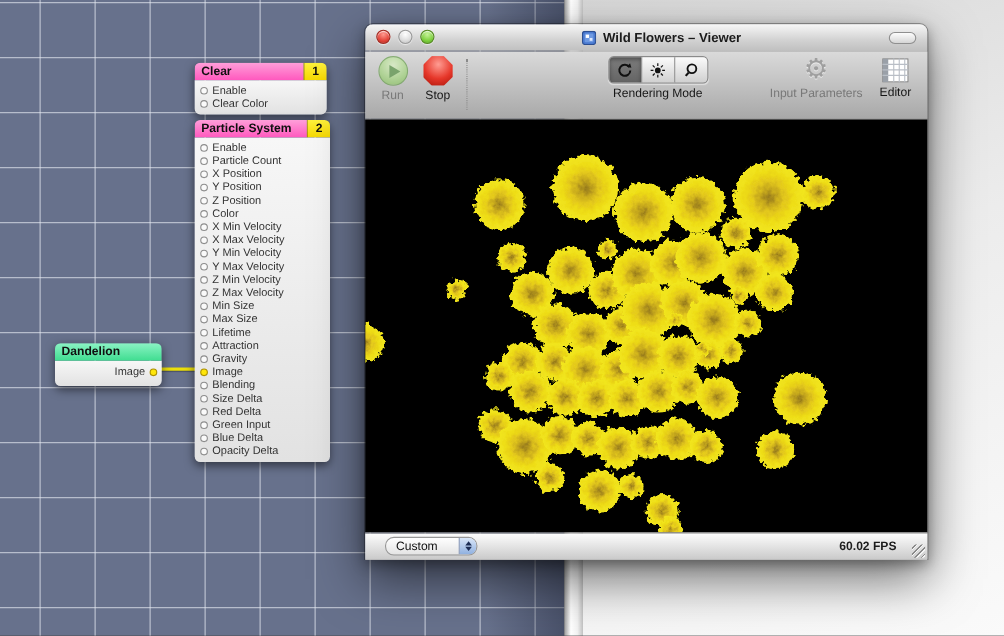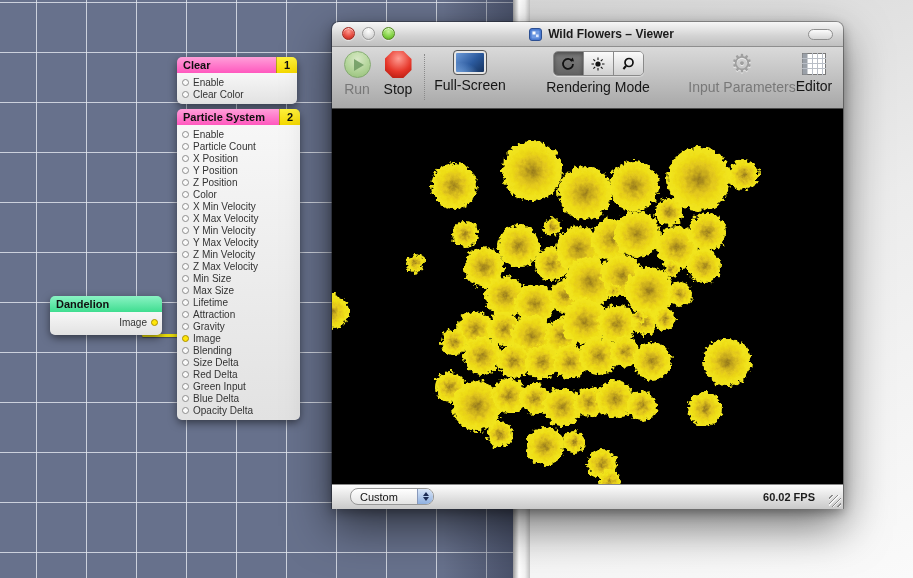--- a/index.html
+++ b/index.html
@@ -28,21 +28,21 @@
   .hdr-green{background:linear-gradient(#8bf3c4,#3fdd90);}
   .hdr-badge{width:20px;display:flex;align-items:center;justify-content:center;
     background:linear-gradient(#fff23d,#f5d800);border-left:1px solid rgba(0,0,0,.28);font-weight:700;}
   .node-body{background:linear-gradient(#f7f7f7,#e2e2e2);border-radius:0 0 5px 5px;padding:3px 0 4px;}
   .port-row{display:flex;align-items:center;height:12px;padding-left:5px;font-size:10px;color:#333;}
   .port-dot{width:7px;height:7px;border-radius:50%;border:1px solid #8d8d8d;background:#fafafa;
     margin-right:4px;box-sizing:border-box;flex:0 0 auto;}
   .port-dot.connected{background:#ffe60a;border-color:#ab8f00;}
   .node-clear{left:177px;top:57px;width:120px;}
   .node-ps{left:177px;top:109px;width:123px;}
-  .node-dandelion{left:50px;top:296px;width:112px;}
+  .node-dandelion{left:50px;top:312px;width:97px;}
   .out-row{display:flex;align-items:center;justify-content:flex-end;height:13px;padding:1px 4px 2px 0;
     font-size:10px;color:#333;}
   .out-row .port-dot{margin:0 0 0 4px;}
   .wire{position:absolute;left:142px;top:334px;width:42px;height:3px;background:#ecdf0a;
     border-radius:2px;z-index:2;box-shadow:0 1px 1px rgba(0,0,0,.35);}
 
   
   .window{position:absolute;left:332px;top:22px;width:511px;height:486px;z-index:10;
     border-radius:7px 7px 0 0;
     box-shadow:0 0 0 1px rgba(0,0,0,.3), 0 18px 45px rgba(0,0,0,.55), 0 4px 12px rgba(0,0,0,.35);}
@@ -56,21 +56,21 @@
   .light.gray{background:radial-gradient(circle at 50% 30%,#ffffff,#dcdcdc 60%,#bdbdbd);border:1px solid #9a9a9a;}
   .light.green{background:radial-gradient(circle at 50% 30%,#c7f29a,#7ed03f 60%,#53a01f);border:1px solid #53881f;}
   .title-group{display:flex;align-items:center;gap:6px;margin-left:28px;}
   .title-text{font-size:12px;font-weight:700;color:#1b1b1b;}
   .pill{position:absolute;right:10px;top:7px;width:25px;height:11px;border-radius:6px;
     border:1px solid #8f8f8f;background:linear-gradient(#fcfcfc,#d6d6d6);box-sizing:border-box;}
 
   .toolbar{position:relative;height:61px;background:linear-gradient(#dadada,#a8a8a8);
     border-bottom:1px solid #4a4a4a;}
   .tb-item{position:absolute;top:4px;display:flex;flex-direction:column;align-items:center;gap:3px;}
-  .tb-label{font-size:14px;color:#161616;white-space:nowrap;}
+  .tb-label{font-size:11px;color:#161616;white-space:nowrap;}
   .tb-label.dim{color:#787878;}
   .tb-sep{position:absolute;left:92px;top:7px;height:46px;width:0;border-left:1px dotted #8a8a8a;}
   .icon-run{width:27px;height:27px;border-radius:50%;box-sizing:border-box;border:1px solid #5f9a42;
     background:radial-gradient(circle at 50% 30%,#ddf5c2,#a5d97e 55%,#7bbd4e);opacity:.65;
     display:flex;align-items:center;justify-content:center;}
   .icon-run .tri{width:0;height:0;border-left:10px solid #4f8f3a;border-top:6px solid transparent;
     border-bottom:6px solid transparent;margin-left:3px;}
   .icon-stop{width:27px;height:27px;
     clip-path:polygon(30% 0,70% 0,100% 30%,100% 70%,70% 100%,30% 100%,0 70%,0 30%);
     background:radial-gradient(circle at 50% 28%,#ff9d93,#e6372a 55%,#a81408);}
@@ -278,24 +278,20 @@
         <div class="icon-run">
             <div class="tri"></div>
           </div>
         <span class="tb-label dim">Run</span>
       </div>
       <div class="tb-item" style="left:44px;width:44px;">
         <div class="icon-stop"></div>
         <span class="tb-label">Stop</span>
       </div>
       <div class="tb-sep"></div>
-      <div class="tb-item" style="left:100px;width:76px;">
-        <div class="icon-screen"></div>
-        <span class="tb-label">Full-Screen</span>
-      </div>
       <div class="tb-item" style="left:196px;width:140px;">
         <div class="seg-group">
           <div class="seg selected" id="seg-0">
             <svg width="16" height="16" viewBox="0 0 16 16">
               <path d="M12.2 5.2 A5 5 0 1 0 13 8" fill="none" stroke="#111" stroke-width="1.8"></path>
               <path d="M9.8 4.6 L14 5.6 L12.8 1.6 Z" fill="#111"></path>
             </svg>
           </div>
           <div class="seg" id="seg-1">
             <svg width="16" height="16" viewBox="0 0 16 16">

